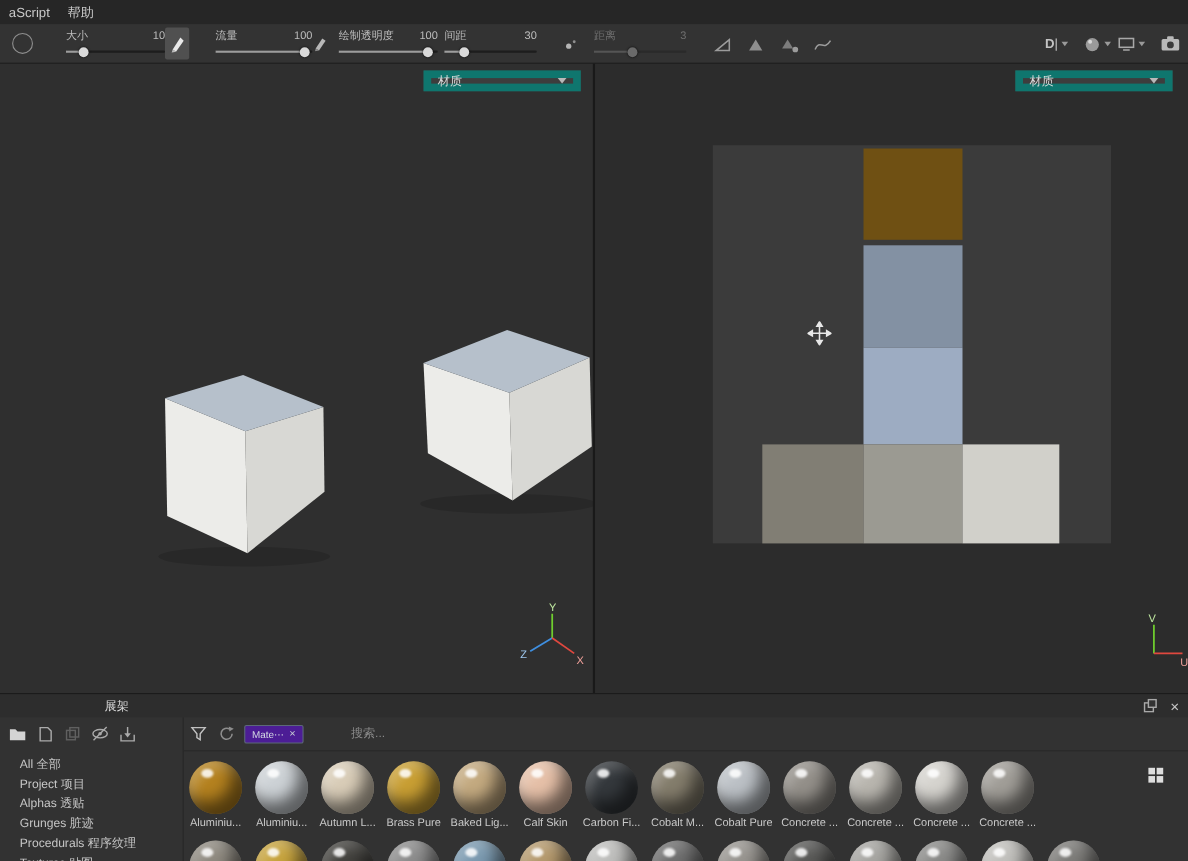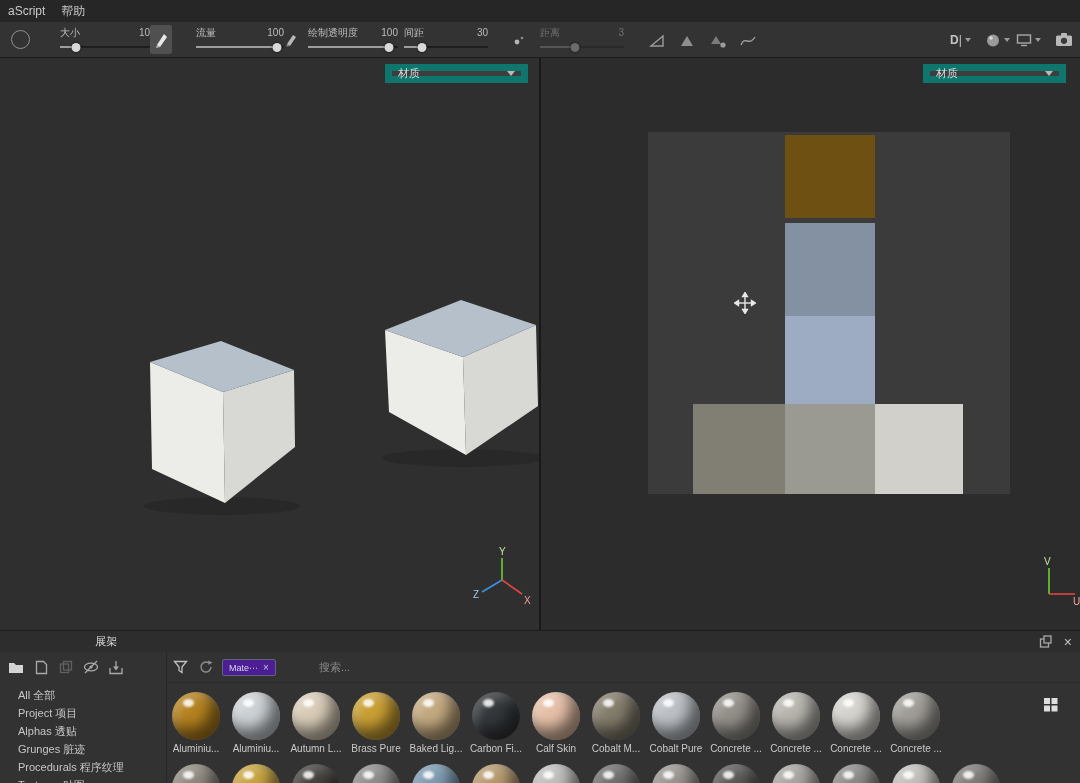--- a/index.html
+++ b/index.html
@@ -394,30 +394,30 @@
         <div class="sphere" style="--c: #c99f33;"></div>
         <div class="mat-name">Brass Pure</div>
       </div>
 
       <div class="mat-cell">
         <div class="sphere" style="--c: #c4aa80;"></div>
         <div class="mat-name">Baked Lig...</div>
       </div>
 
       <div class="mat-cell">
+        <div class="sphere" style="--c: #e6c0a8;"></div>
+        <div class="mat-name">Calf Skin</div>
+      </div>
+
+      <div class="mat-cell">
         <div class="sphere" style="--c: #34383c;"></div>
         <div class="mat-name">Carbon Fi...</div>
       </div>
 
       <div class="mat-cell">
-        <div class="sphere" style="--c: #e6c0a8;"></div>
-        <div class="mat-name">Calf Skin</div>
-      </div>
-
-      <div class="mat-cell">
         <div class="sphere" style="--c: #847d6c;"></div>
         <div class="mat-name">Cobalt M...</div>
       </div>
 
       <div class="mat-cell">
         <div class="sphere" style="--c: #bcc1c6;"></div>
         <div class="mat-name">Cobalt Pure</div>
       </div>
 
       <div class="mat-cell">

